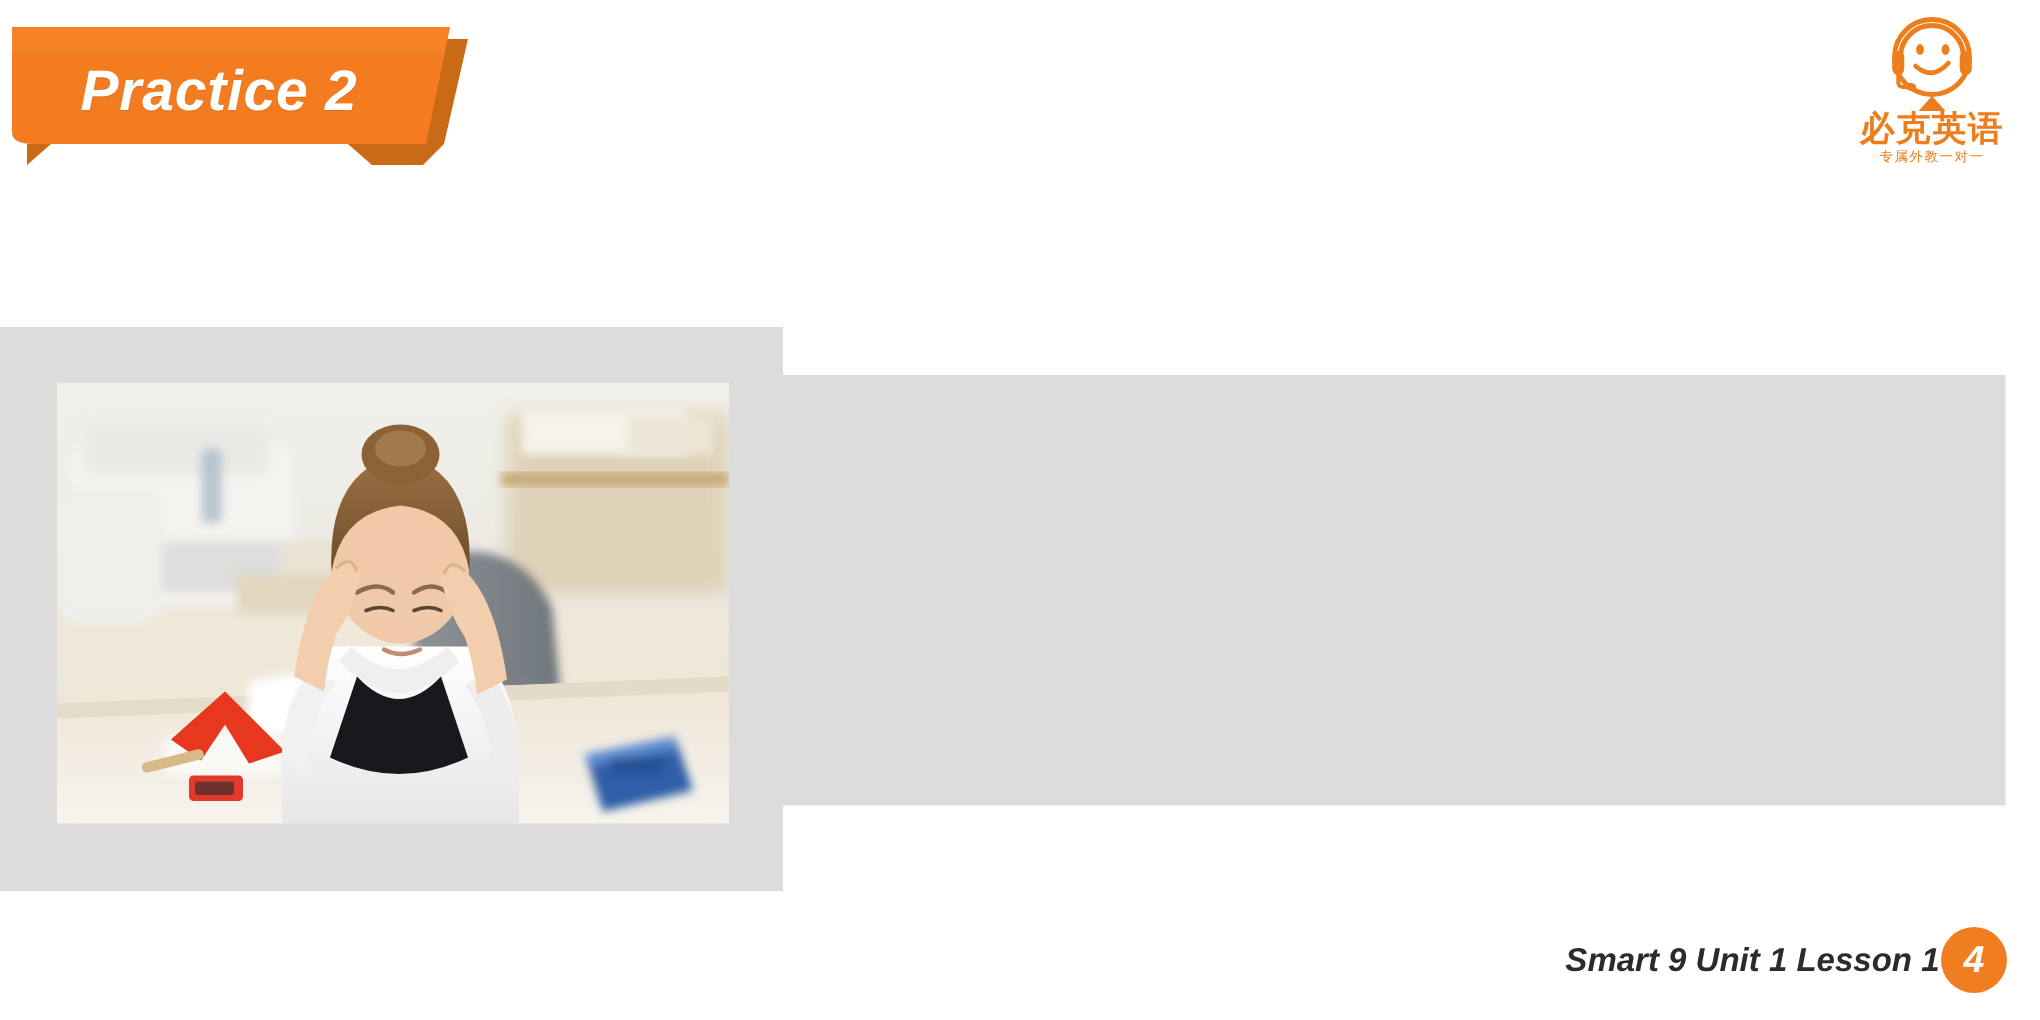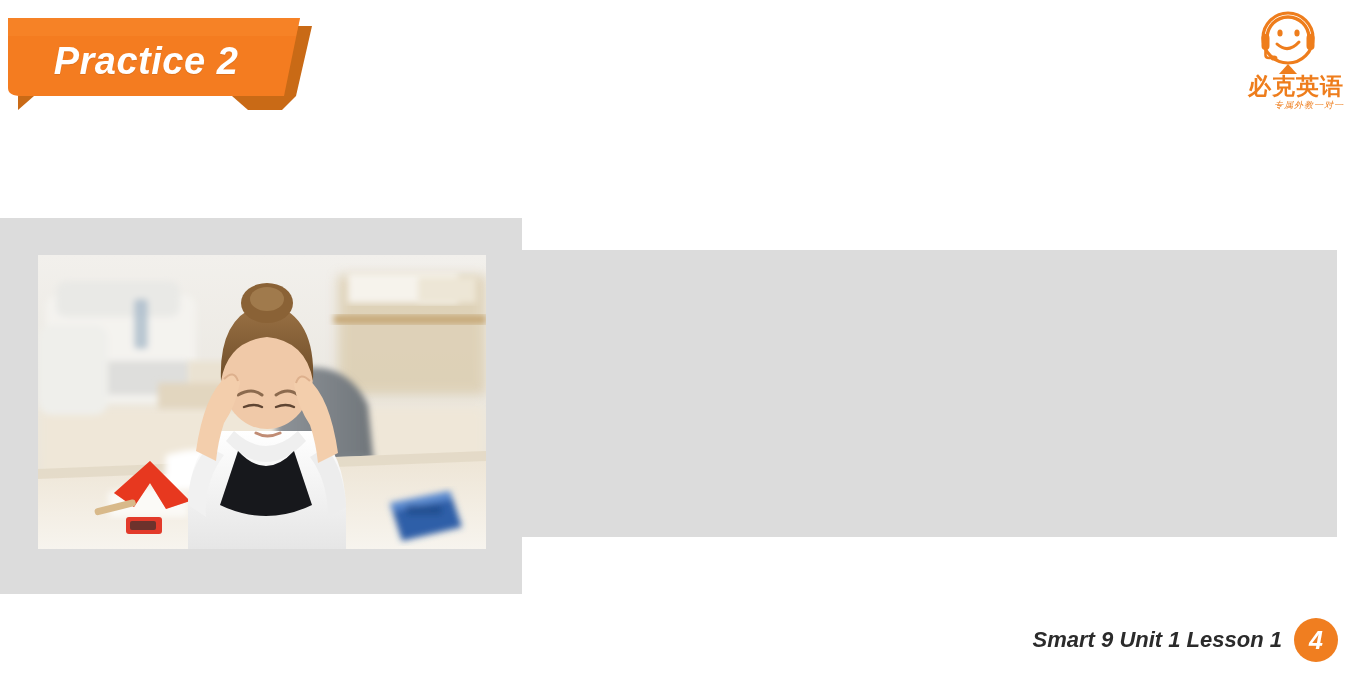--- a/index.html
+++ b/index.html
@@ -49,40 +49,39 @@
     pointer-events: none;
   }
 
   
   .logo {
     position: absolute;
     right: 16px;
     top: 8px;
     width: 112px;
     height: 112px;
-    text-align: right;
+    text-align: center;
   }
   .logo-face { display: block; margin: 0 auto; }
   .logo-cn {
     color: #EE7D1C;
     font-size: 23px;
     font-weight: bold;
     letter-spacing: 1px;
     line-height: 1;
     margin-top: 1px;
     font-family: "DejaVu Sans", sans-serif;
   }
   .logo-sub {
     color: #EE7D1C;
     font-size: 9px;
     letter-spacing: 1px;
     line-height: 1;
     margin-top: 3px;
     font-family: "DejaVu Sans", sans-serif;
-    font-style: italic;
   }
 
   
   .heading {
     position: absolute;
     left: 538px;
     top: 126px;
     width: 812px;
   }
   .heading-line {
@@ -142,21 +141,21 @@
     transform-origin: left center;
   }
 
   
   .footer {
     position: absolute;
     right: 22px;
     bottom: 18px;
     display: flex;
     align-items: center;
-    gap: 12px;
+    gap: 1px;
   }
   .footer-text {
     font-size: 22px;
     font-weight: bold;
     font-style: italic;
     color: #2b2b2b;
     white-space: nowrap;
   }
   .footer-badge {
     width: 44px;

